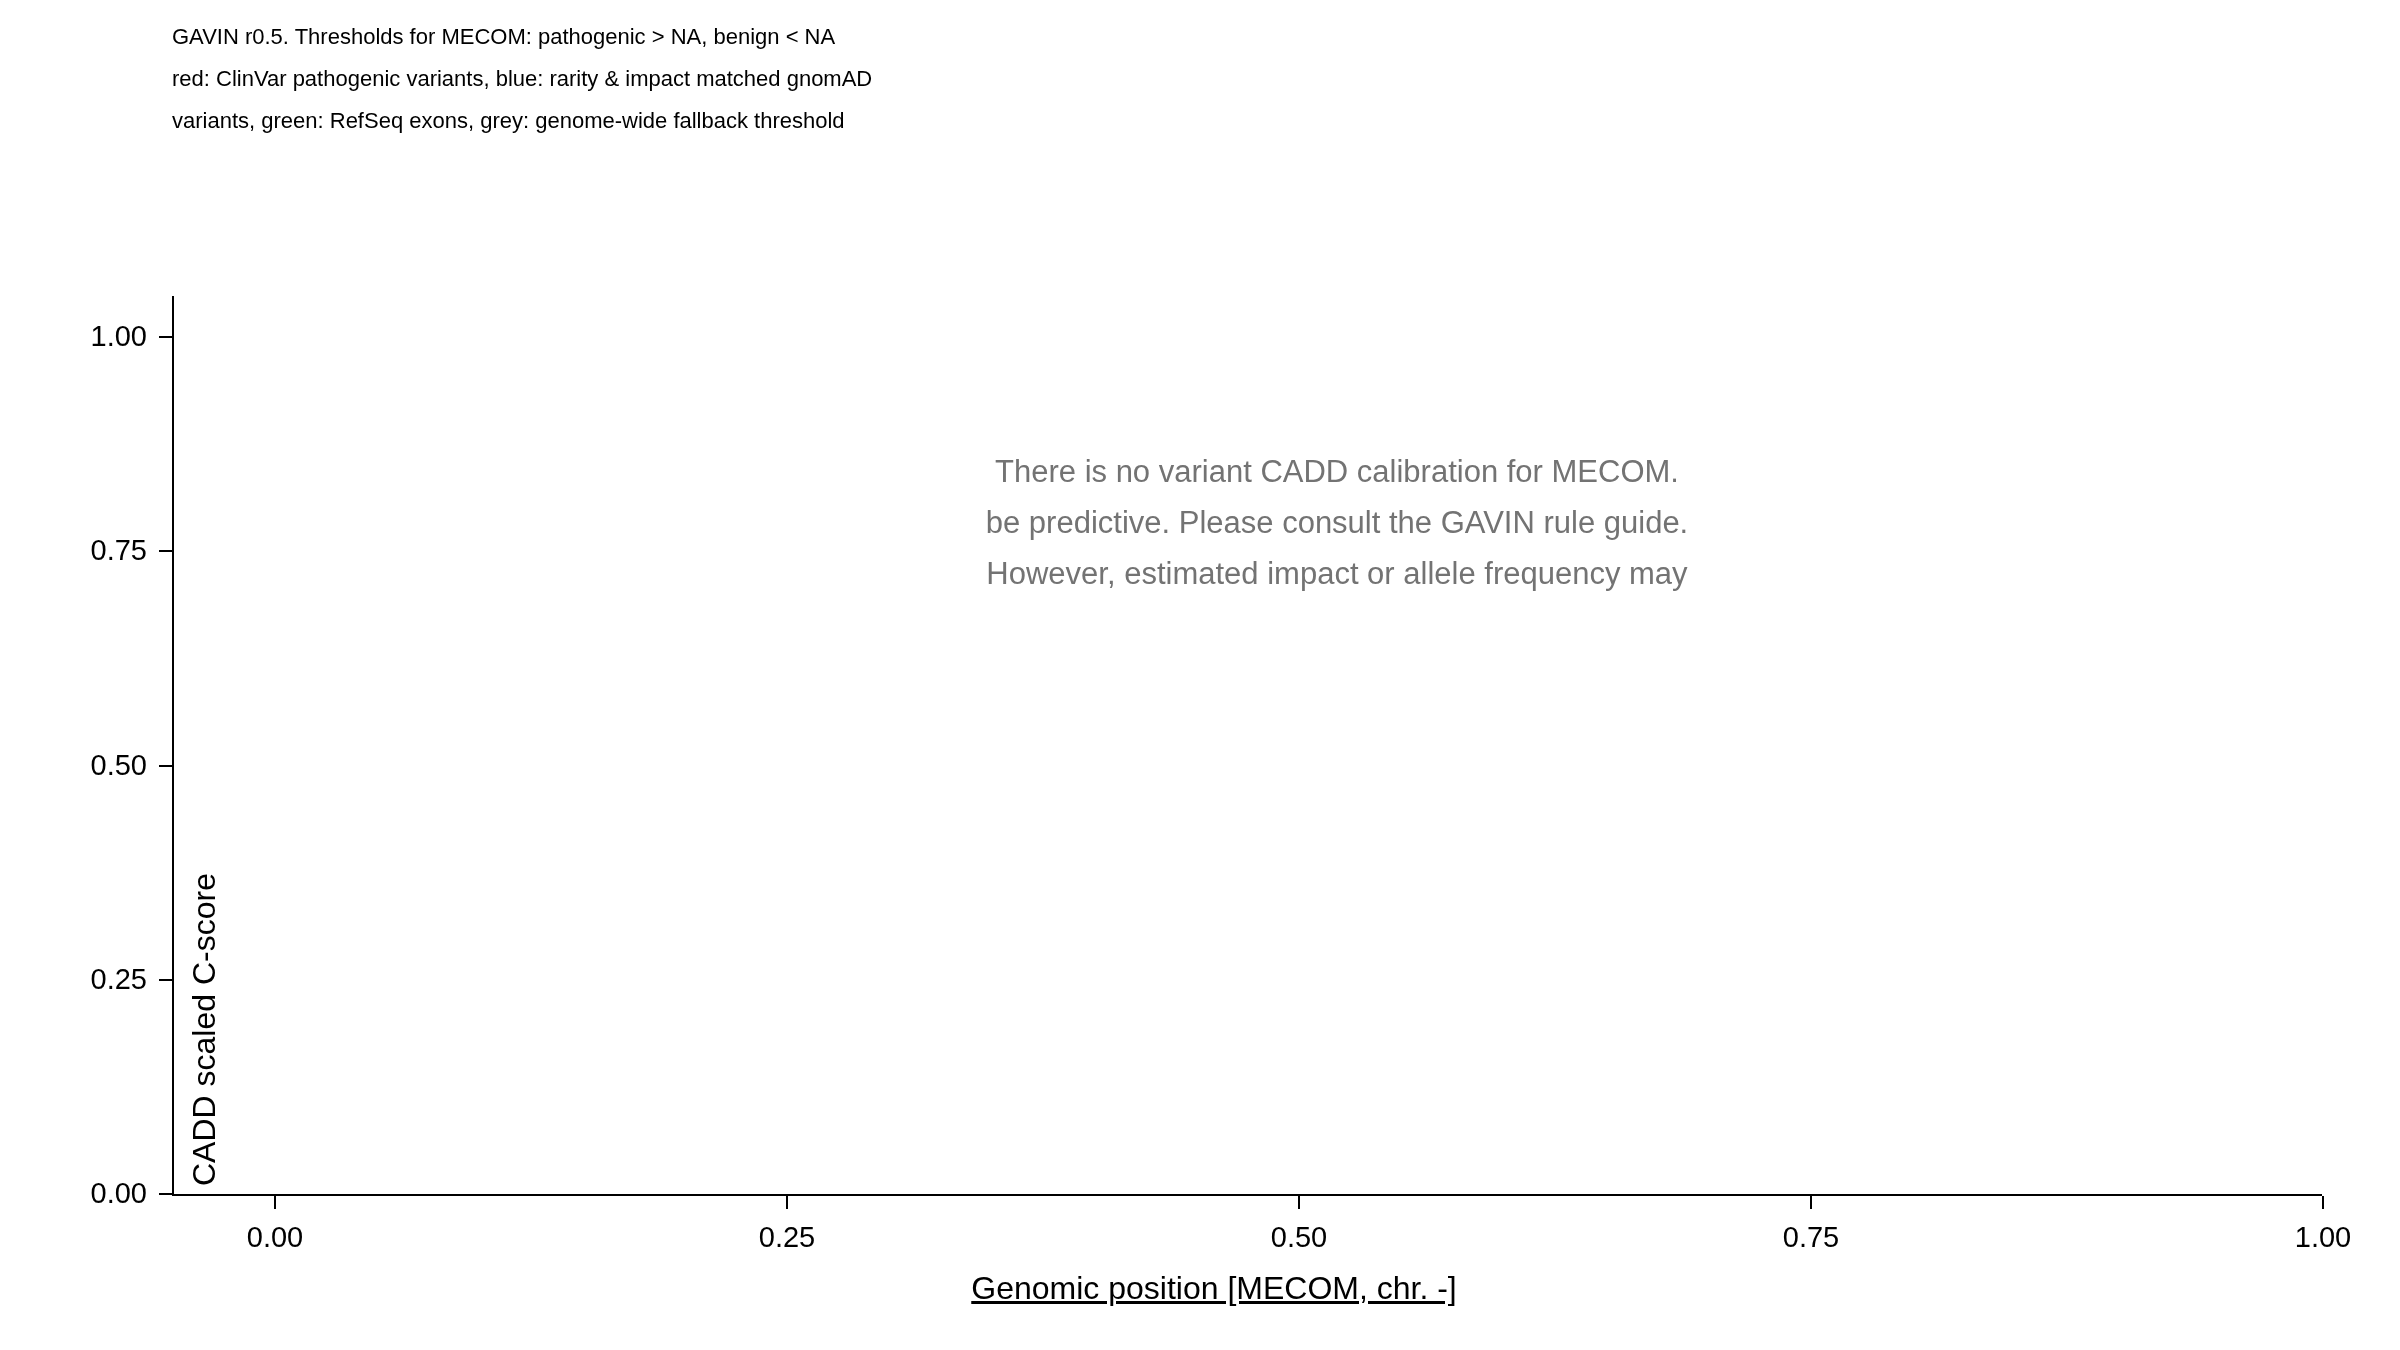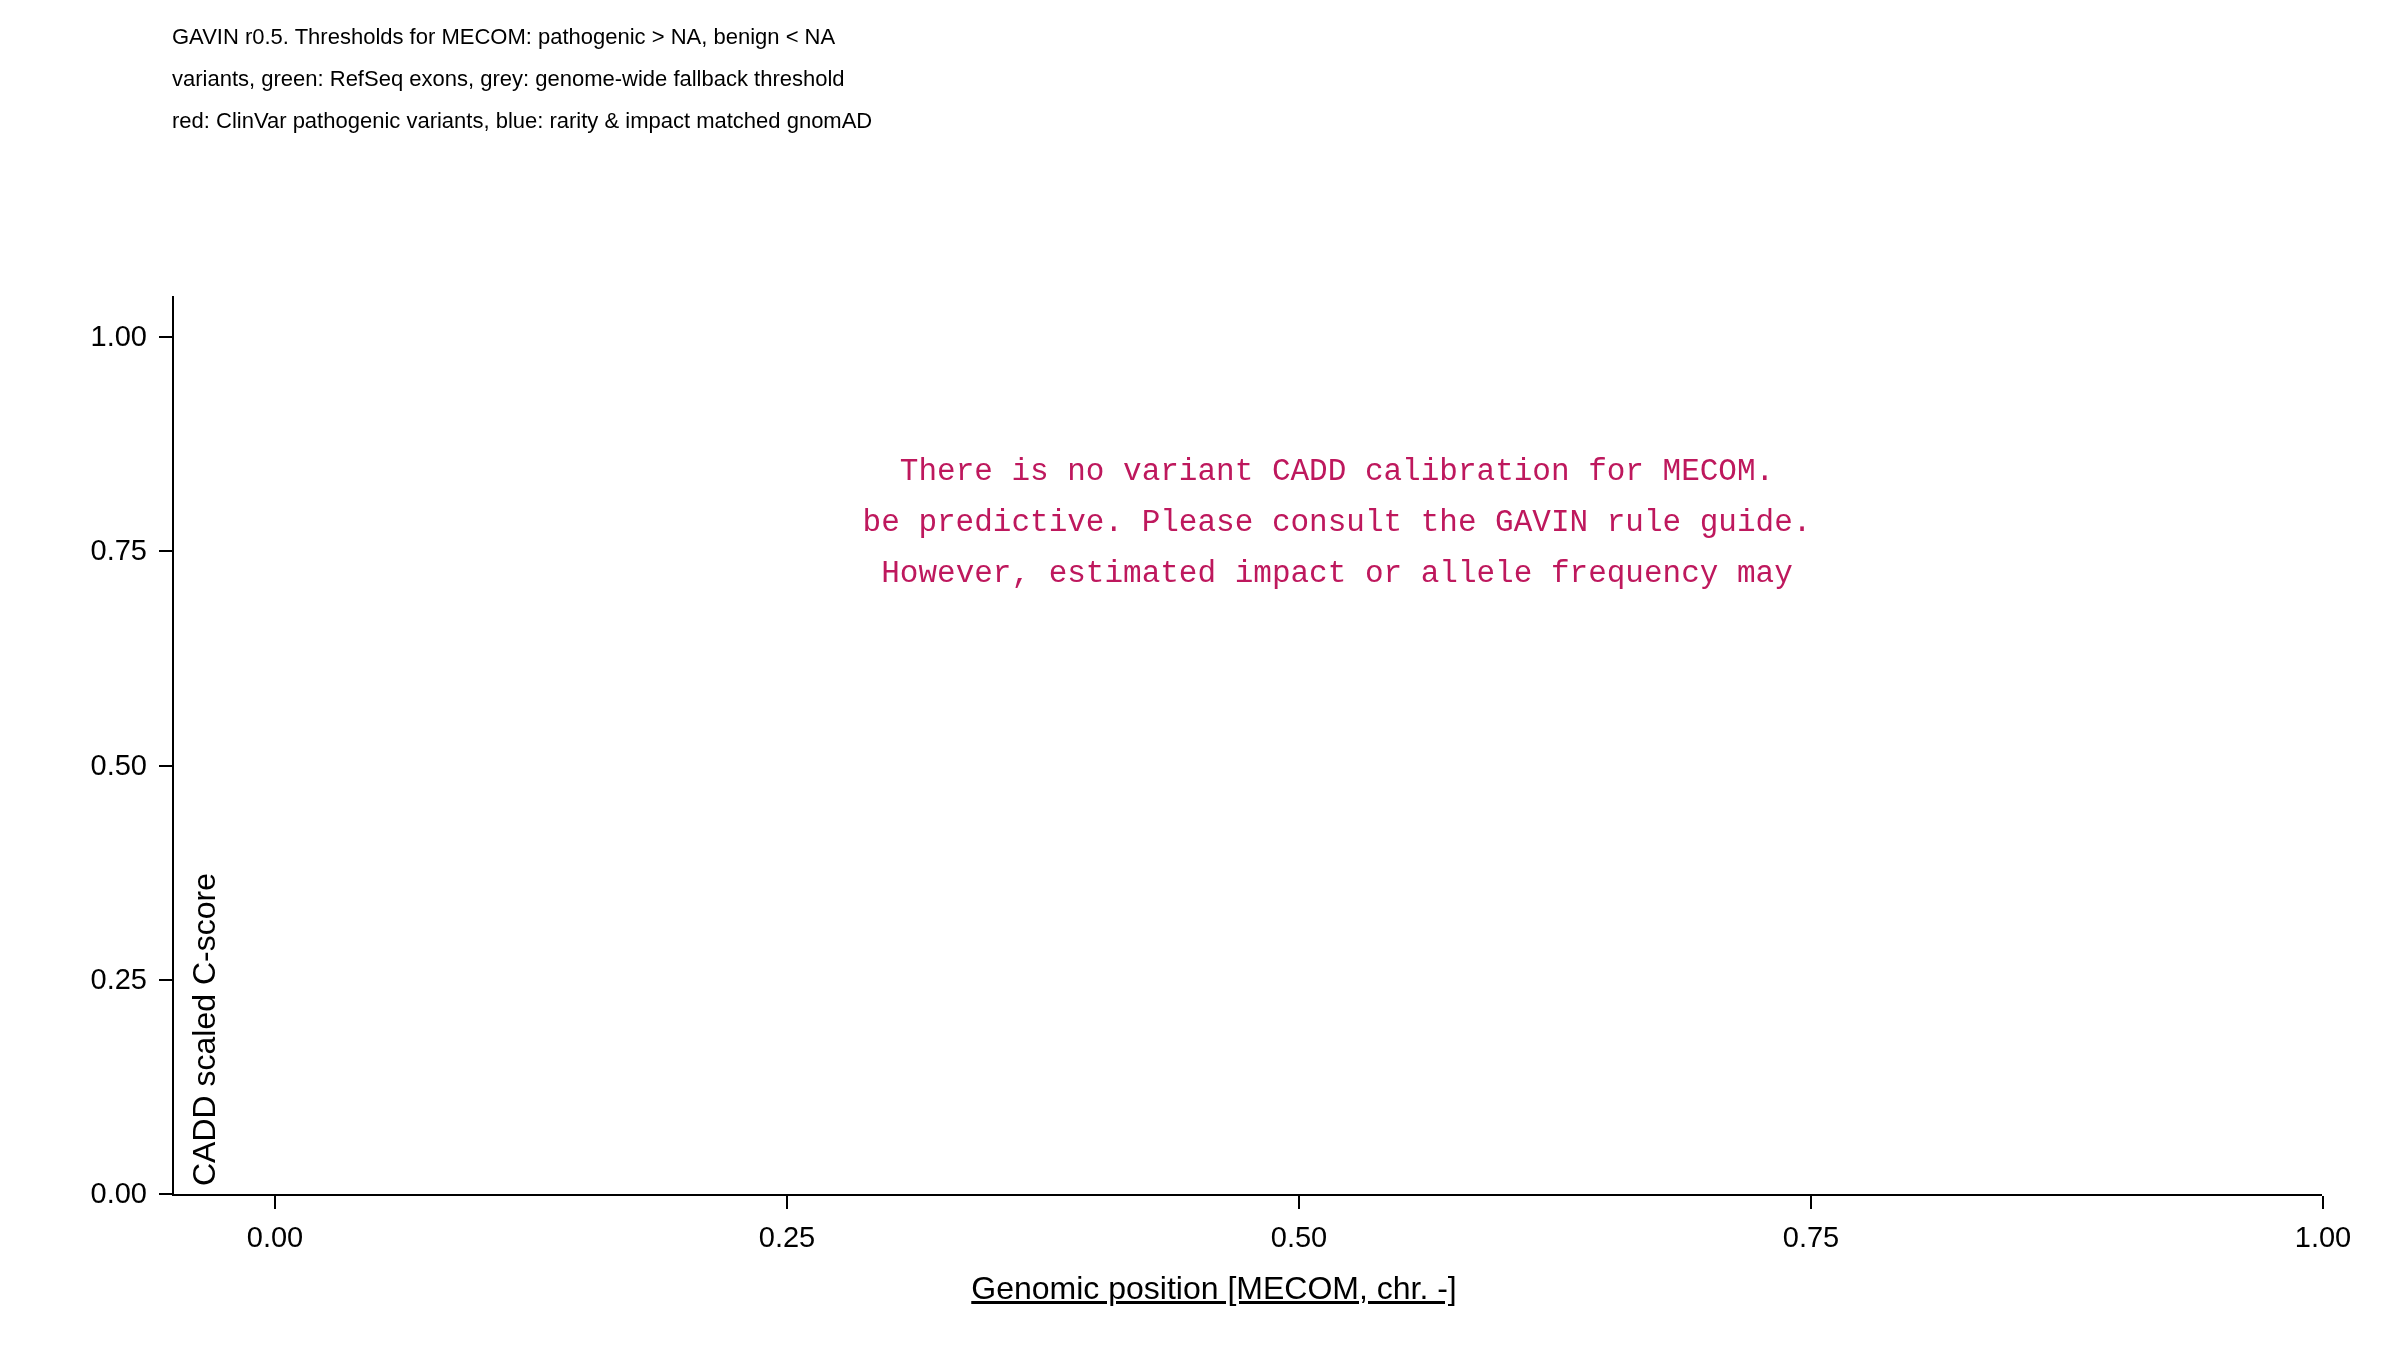--- a/index.html
+++ b/index.html
@@ -119,34 +119,33 @@
   .annotation {
     position: absolute;
     left: 565px;
     top: 150px;
     width: 1200px;
     text-align: center;
   }
   .annotation-line {
     font-size: 31px;
     line-height: 51px;
-    color: #be185d;
+    color: #737373;
     white-space: pre;
-    font-family: Liberation Mono, monospace;
   }
 </style>
 </head>
 <body>
 
 <div class="figure">
 
   <div class="title-block">
     <div class="title-line">GAVIN r0.5. Thresholds for MECOM: pathogenic &gt; NA, benign &lt; NA</div>
+    <div class="title-line">red: ClinVar pathogenic variants, blue: rarity &amp; impact matched gnomAD</div>
     <div class="title-line">variants, green: RefSeq exons, grey: genome-wide fallback threshold</div>
-    <div class="title-line">red: ClinVar pathogenic variants, blue: rarity &amp; impact matched gnomAD</div>
   </div>
 
   <div class="panel">
 
     <div class="axis-line-y"></div>
     <div class="axis-line-x"></div>
 
     <div class="ytick" style="top: 40px;"></div>
     <div class="ylabel-text" style="left: -125px; top: 24px; width: 100px;">1.00</div>
 

